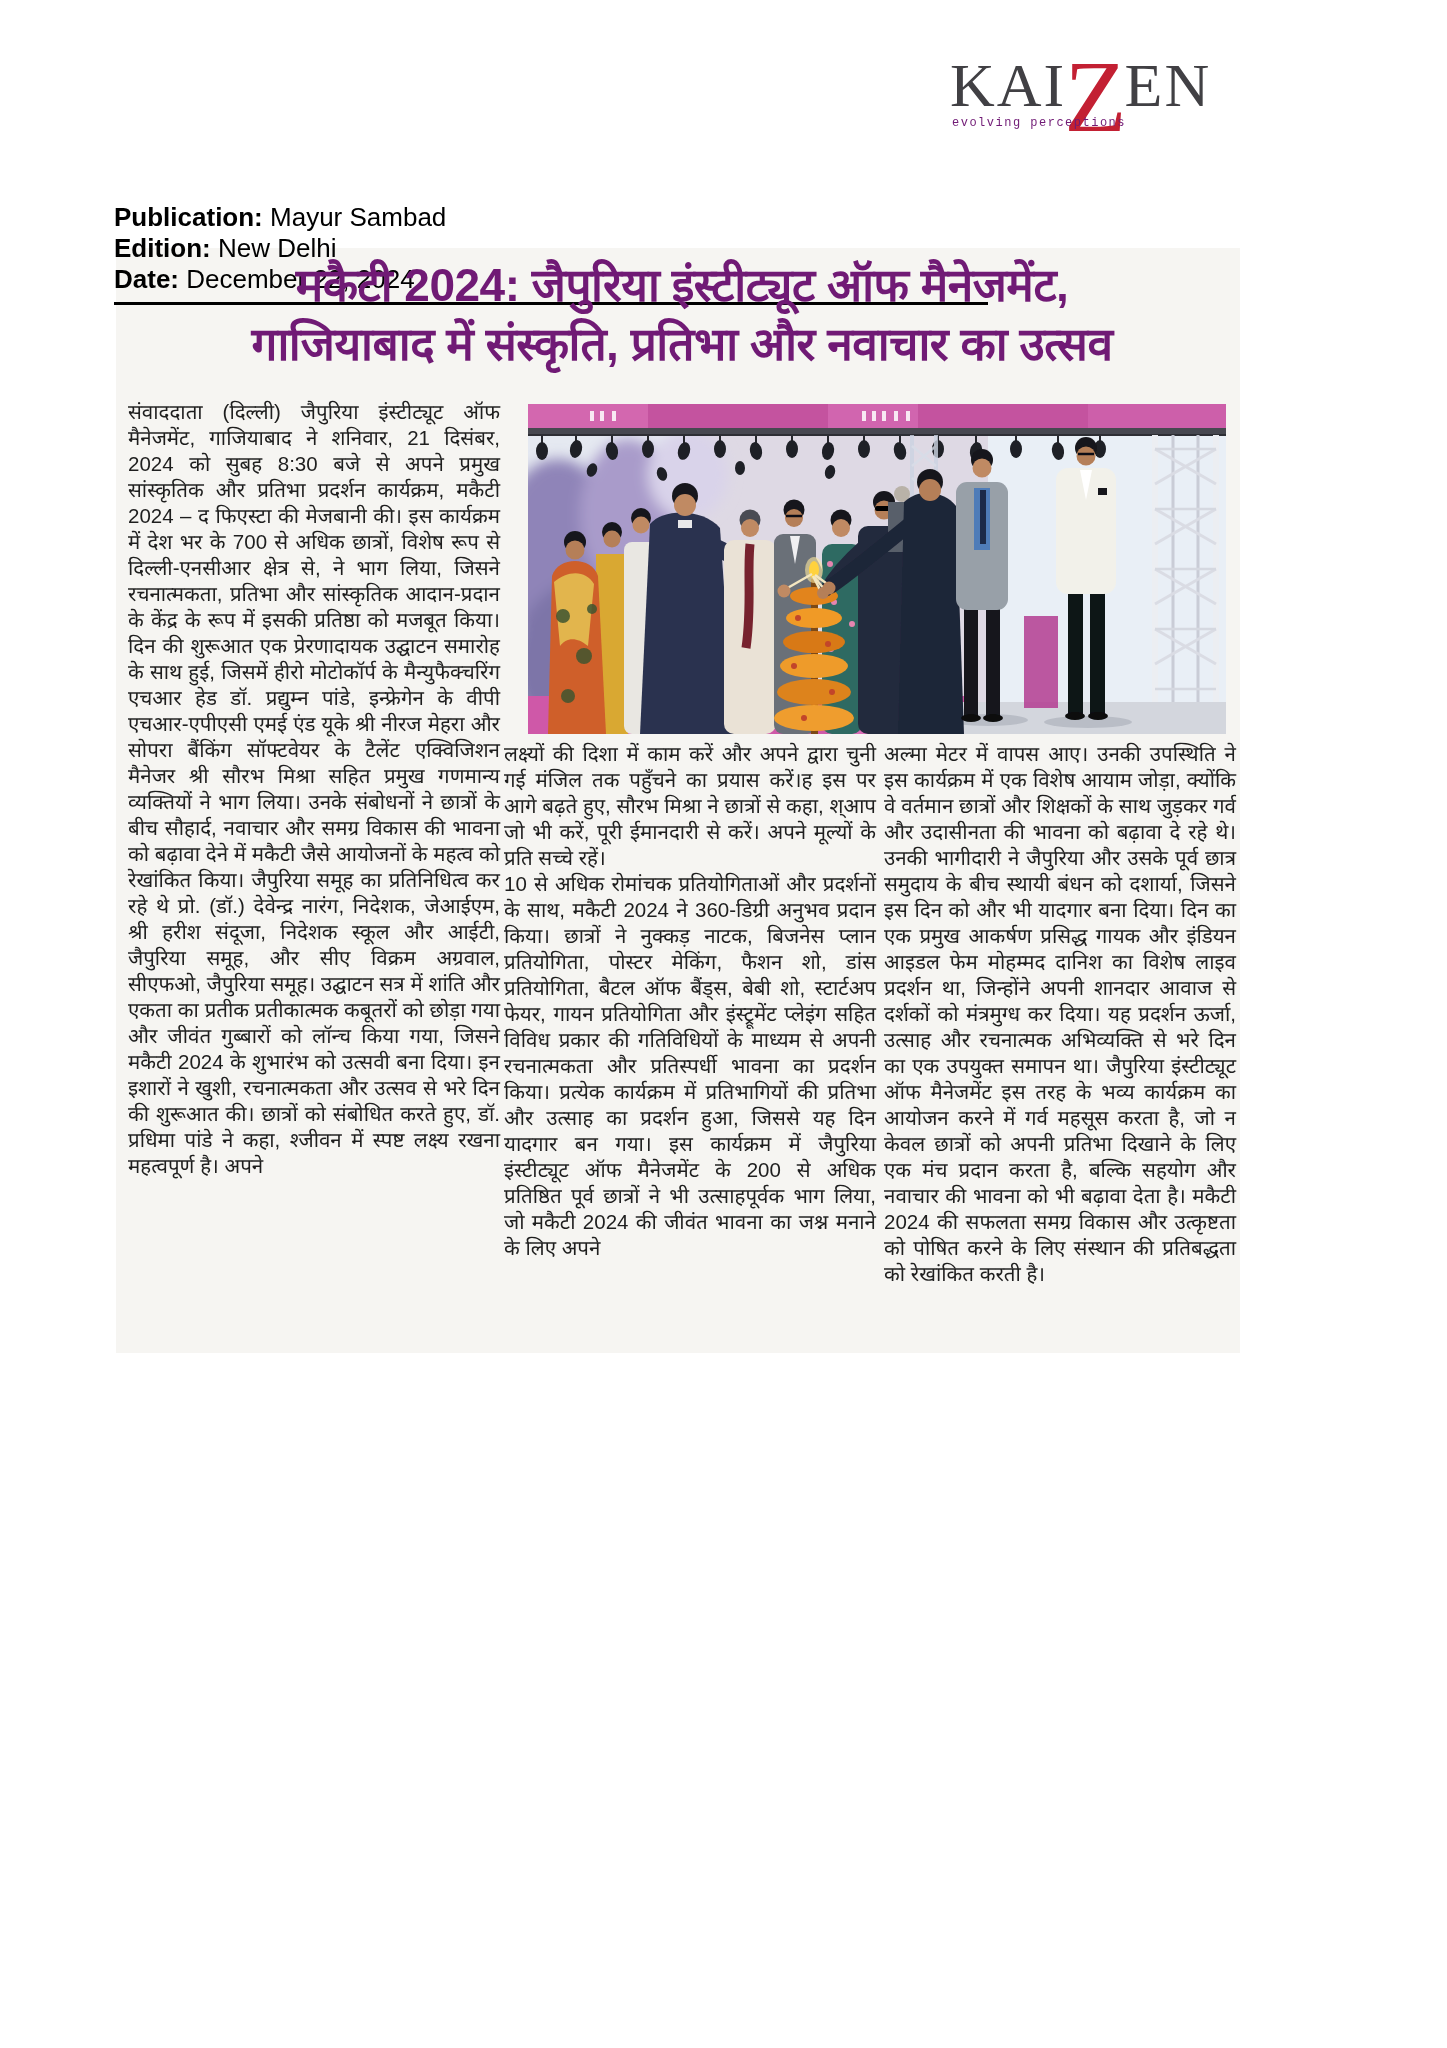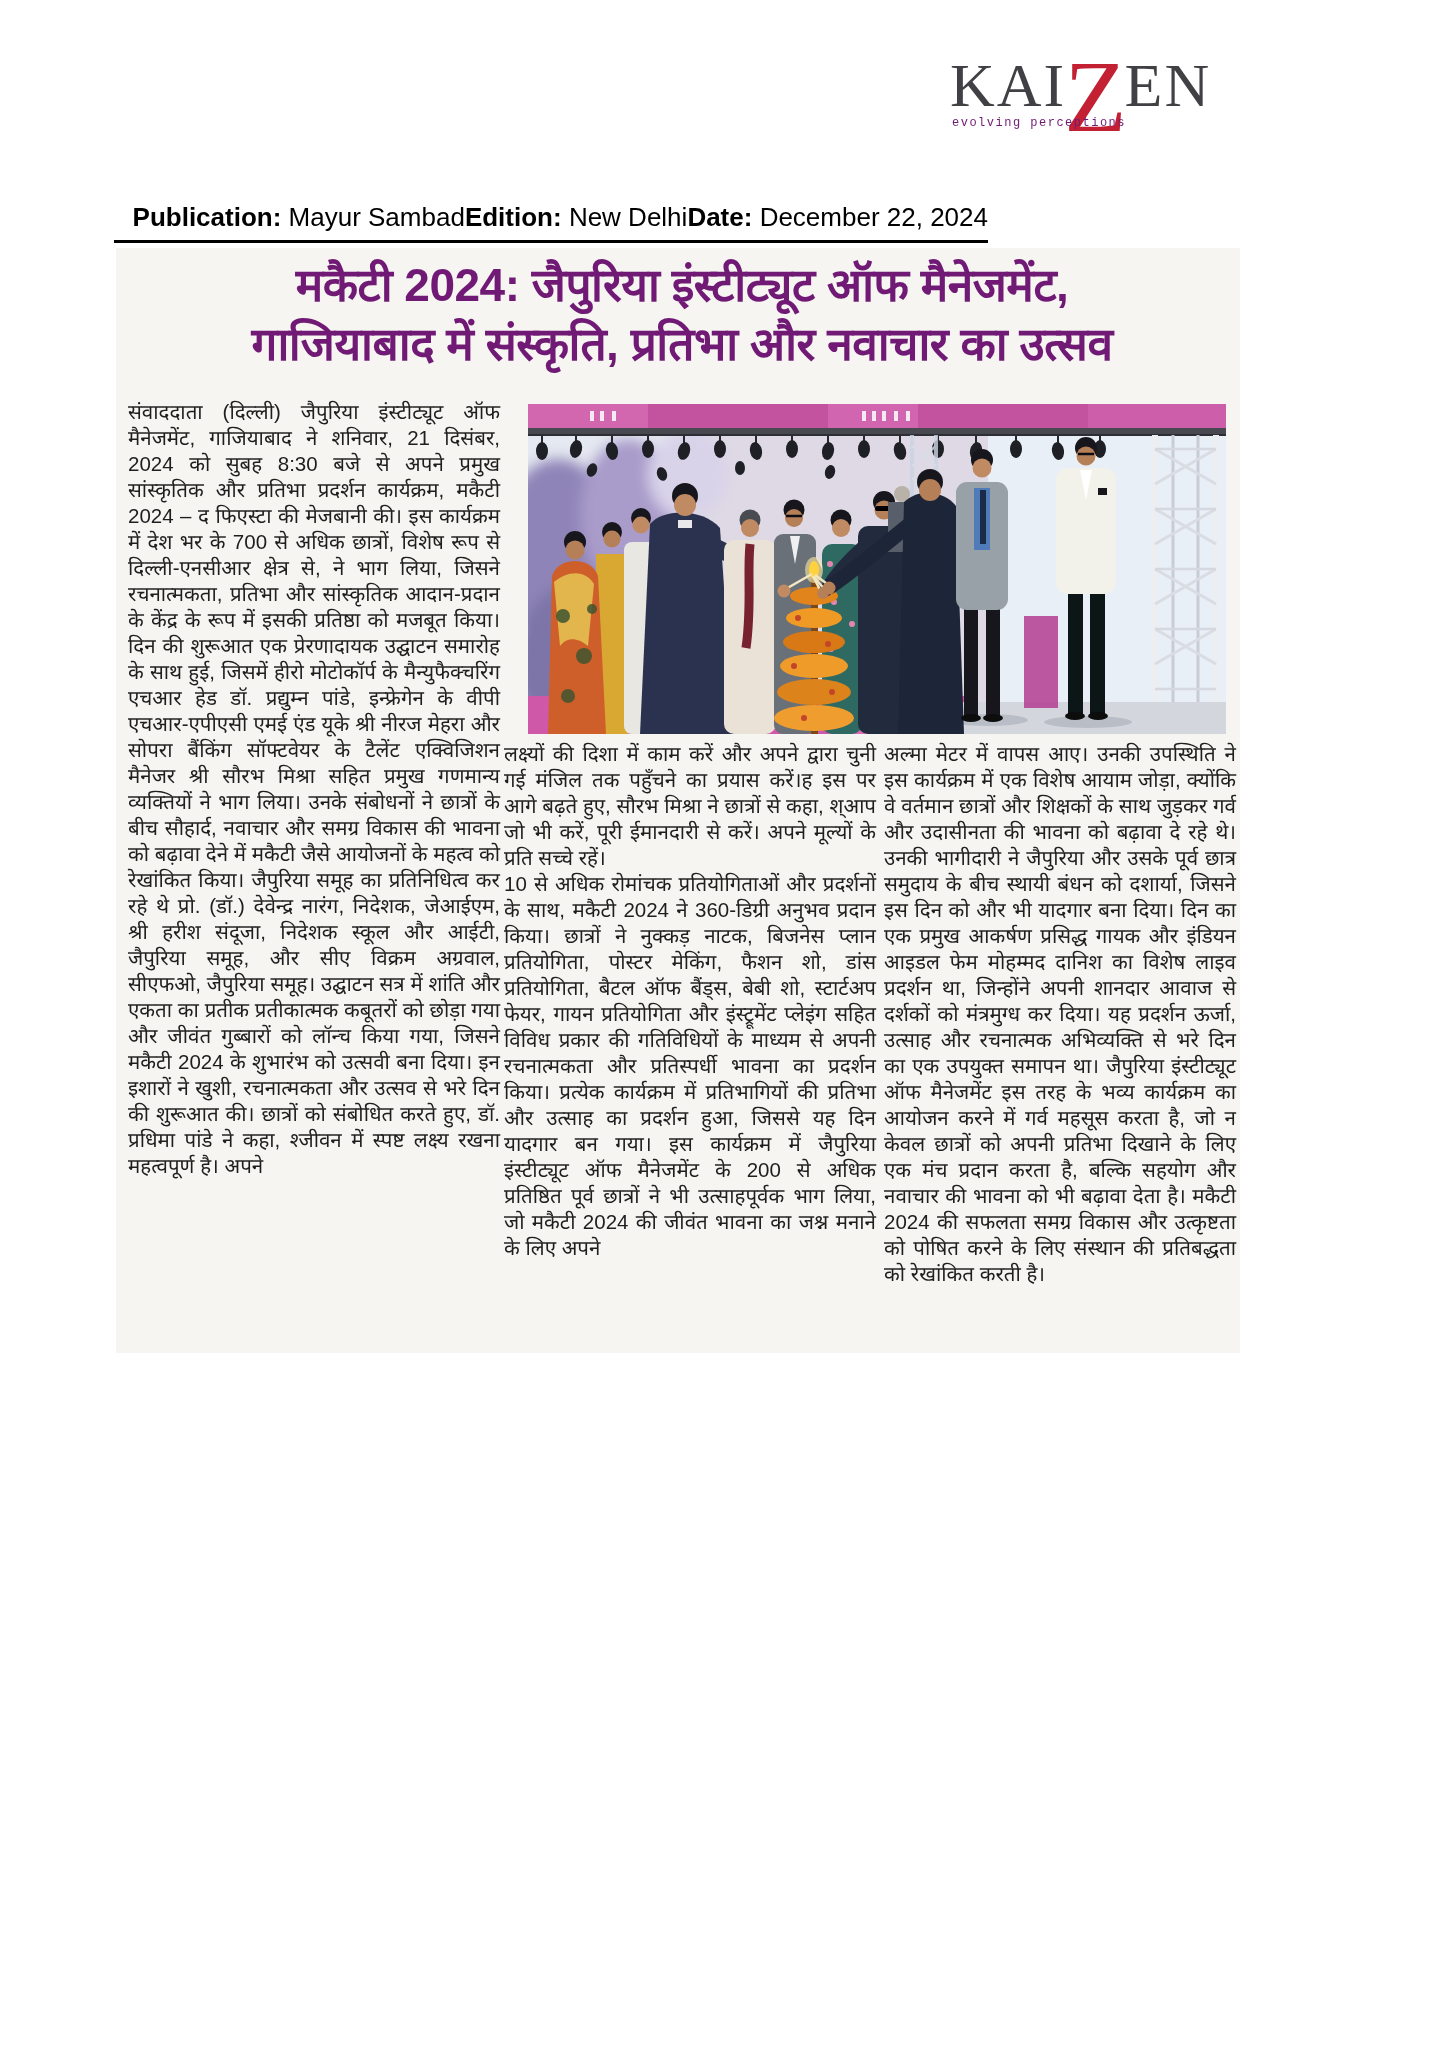--- a/index.html
+++ b/index.html
@@ -8,21 +8,21 @@
   .scan-tint{position:absolute;left:116px;top:248px;width:1124px;height:1105px;background:#f6f5f2;}
 
   
   .logo{position:absolute;top:34px;right:44px;width:330px;height:110px;}
   .logo-row{position:relative;display:flex;align-items:flex-end;font-family:"Liberation Serif",serif;color:#414044;}
   .logo-kai,.logo-en{font-size:62px;line-height:1;letter-spacing:2px;}
   .logo-z{font-size:102px;line-height:.8;color:#c32033;position:relative;top:22px;margin:0 -2px;}
   .logo-tagline{position:absolute;left:2px;bottom:-14px;font-size:12px;letter-spacing:1.5px;color:#701a75;font-family:Liberation Mono, monospace;}
 
   
-  .meta{position:absolute;left:114px;top:202px;width:874px;display:flex;justify-content:flex-end;align-items:baseline;border-bottom:3px solid #000;padding-bottom:7px;font-size:26px;color:#000;}
+  .meta{position:absolute;left:114px;top:202px;width:874px;display:flex;justify-content:center;align-items:baseline;border-bottom:3px solid #000;padding-bottom:7px;font-size:26px;color:#000;flex-direction:column;}
   .meta .lbl{font-weight:700;}
   .meta .val{font-weight:400;}
 
   
   .headline{position:absolute;left:126px;top:256px;width:1112px;text-align:center;font-weight:700;font-size:46px;line-height:59px;color:#701a75;letter-spacing:-.5px;}
 
   
   .col{position:absolute;font-size:20.5px;line-height:26px;text-align:justify;color:#1e1e1e;}
   .col p{margin:0;}
   .col1{left:128px;top:399px;width:372px;}

